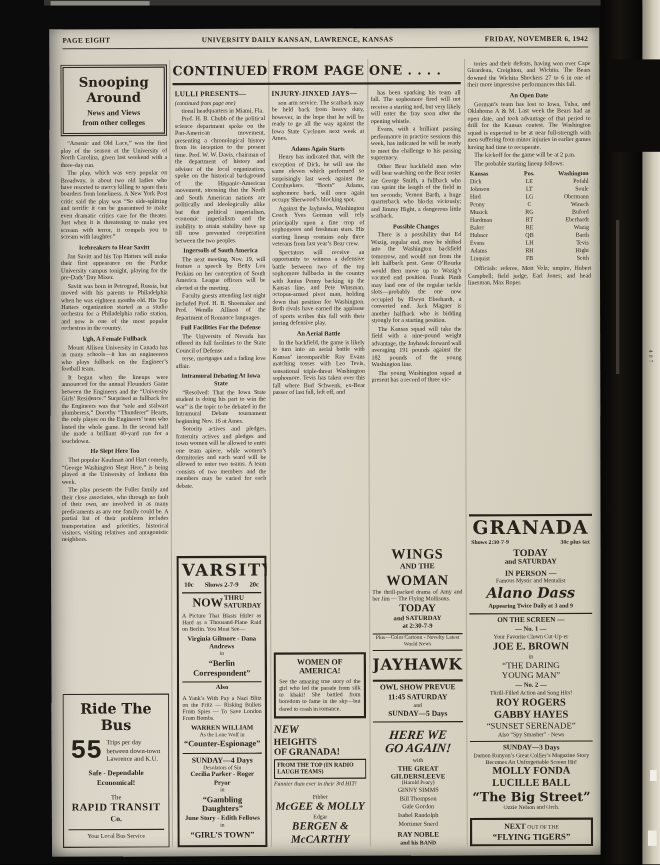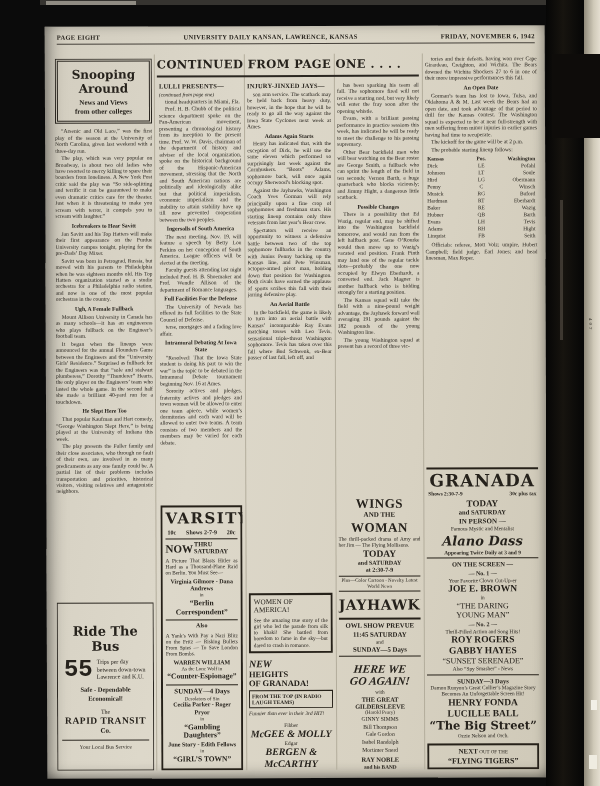--- a/index.html
+++ b/index.html
@@ -27,45 +27,45 @@
   .pushdown{margin-top:auto}
   .para{text-indent:6px;margin-bottom:1px}
   .subhead{text-align:center;font-weight:bold;font-size:5.7px;margin:3px 0 1px;text-indent:0}
   .arthead{font-weight:bold;font-size:6.5px;margin-bottom:1px;letter-spacing:.2px;flex-shrink:0;text-align:left}
   .artnote{font-style:italic;font-size:5.2px;margin-bottom:1px;flex-shrink:0;text-align:left}
   
   .snoopbox{border:3px double #2b2721;padding:6px 3px 5px;text-align:center;margin-bottom:4px;flex-shrink:0}
   .snooptitle{font-family:"DejaVu Serif",serif;font-weight:bold;font-size:12px;margin-bottom:3px}
   .snoopsub{font-weight:bold;font-size:7px;line-height:1.2}
   
-  .busad{border:1px solid #2b2721;padding:20px 4px;text-align:center}
+  .busad{border:1px solid #2b2721;padding:6px 4px;text-align:center}
   .bustitle{font-family:"DejaVu Serif",serif;font-size:13px;font-weight:bold;margin-bottom:4px}
   .busrow{display:flex;align-items:center;margin-bottom:4px}
   .bus55{font-size:24px;font-weight:bold;font-family:Liberation Mono, monospace;margin:0 4px 0 2px;line-height:1}
   .busdesc{font-size:6px;line-height:1.25;text-align:left}
   .bussafe{font-size:6.5px;font-weight:bold;line-height:1.35}
   .busthe{font-size:6px;margin-top:5px}
   .busrapid{font-size:9.5px;font-weight:bold;letter-spacing:.5px}
   .busco{font-size:7px;font-weight:bold;margin-bottom:4px}
   .bustag{font-size:5.5px;border-top:1px solid #2b2721;padding-top:3px}
   
   .boxad{border:2px solid #262119;padding:3px;text-align:center;text-indent:0}
   .vname{font-family:"DejaVu Serif",serif;font-size:15px;font-weight:bold;letter-spacing:1.5px}
   .vprices{display:flex;justify-content:space-between;font-weight:bold;font-size:6px;border-bottom:1px solid #262119;padding:1px 2px 2px;margin-bottom:2px}
-  .vnow{display:flex;justify-content:flex-start;gap:1px;align-items:center;font-weight:bold}
+  .vnow{display:flex;justify-content:flex-end;gap:1px;align-items:center;font-weight:bold}
   .vnowbig{font-size:11px}
   .vthru{font-size:6.3px;line-height:1.1;text-align:left}
   .vblurb{font-size:5.3px;text-align:justify;margin:2px 0}
   .vcast{font-weight:bold;font-size:6px}
   .vin{font-size:5px}
   .vtitle{font-weight:bold;font-size:7.5px;margin:1px 0}
   .vdiv{border-top:1px solid #262119;margin:3px 0 2px}
   .vsun{font-weight:bold;font-size:7px}
   .womenbox{border:2px solid #262119;padding:3px}
-  .womentitle{font-weight:normal;font-size:7.2px;text-align:left;margin-bottom:2px}
+  .womentitle{font-weight:bold;font-size:7.2px;text-align:center;margin-bottom:2px}
   .womenbody{font-size:5.3px;text-align:justify}
   .castblk{text-align:center;margin-top:4px}
   .castfirst{font-size:5.5px}
   .castlast{font-size:11px;font-weight:bold;letter-spacing:1px;line-height:1.1}
   .hilar{text-align:left;margin-top:5px}
   .hilarnew{font-size:10px;font-weight:bold;font-style:italic}
   .hilarline{font-size:8.5px;font-weight:bold;line-height:1.05}
   .hilartop{border:1px solid #262119;font-size:5.4px;font-weight:bold;padding:2px;margin:2px 0}
   .funnier{font-size:5.3px;font-style:italic;margin:2px 0}
   .duo{text-align:center;margin-top:3px}
@@ -401,21 +401,21 @@
         <div class="gtitle">YOUNG MAN”</div>
         <div class="gno">— No. 2 —</div>
         <div class="gsmall">Thrill-Filled Action and Song Hits!</div>
         <div class="gstar">ROY ROGERS</div>
         <div class="gstar">GABBY HAYES</div>
         <div class="gtitle">“SUNSET SERENADE”</div>
         <div class="gsmall">Also “Spy Smasher” - News</div>
         <div class="gdiv"></div>
         <div class="gsat">SUNDAY—3 Days</div>
         <div class="gsmall">Damon Runyon’s Great Collier’s Magazine Story Becomes An Unforgettable Screen Hit!</div>
-        <div class="gstar">HENRY FONDA</div>
+        <div class="gstar">MOLLY FONDA</div>
         <div class="gstar">LUCILLE BALL</div>
         <div class="gbig">“The Big Street”</div>
         <div class="gsmall">Ozzie Nelson and Orch.</div>
       </div>
       <div class="nextstrip adsec">
         <span class="next1">NEXT</span>
         <span class="next2">OUT OF THE</span>
         <div class="next3">“FLYING TIGERS”</div>
       </div>
     </div>

